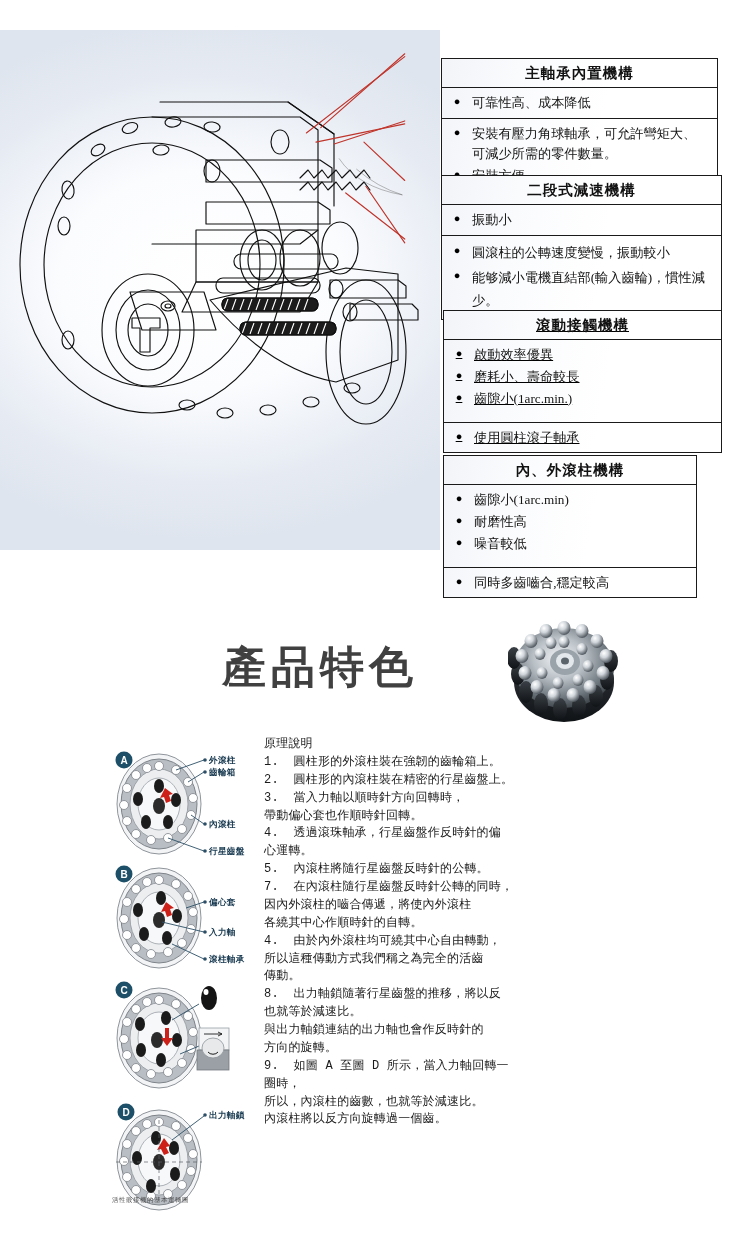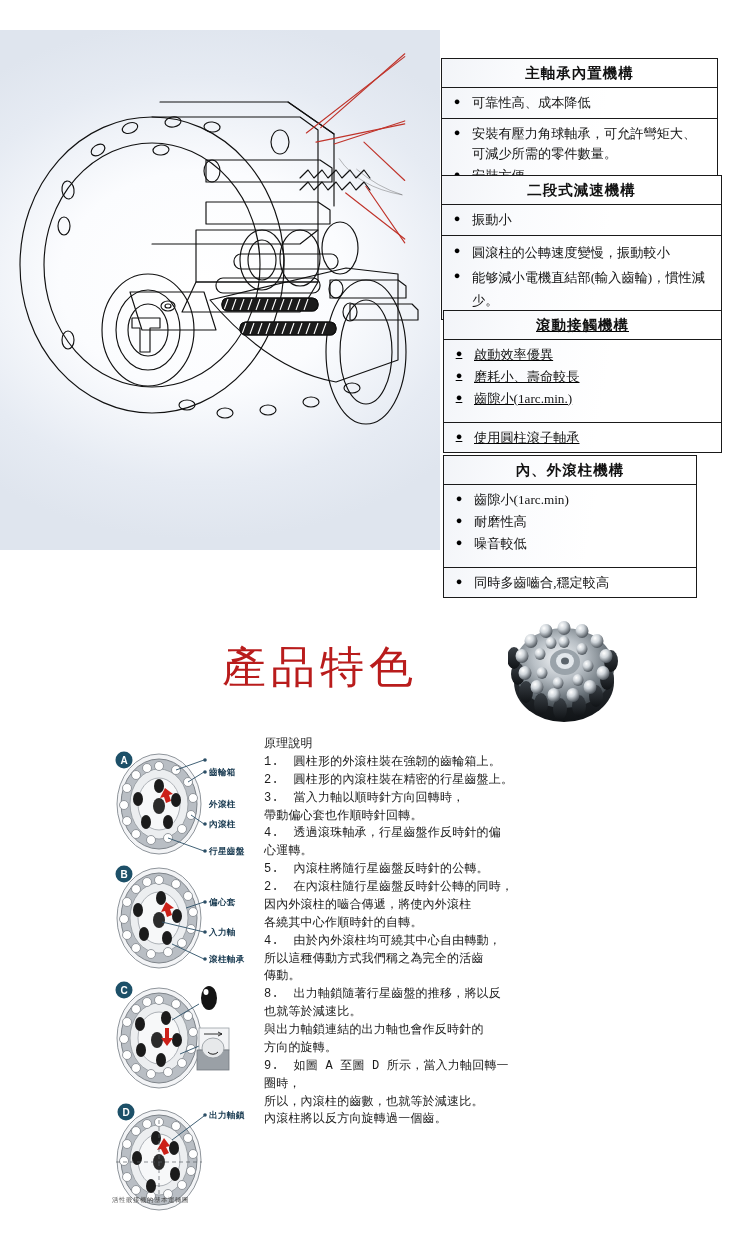--- a/index.html
+++ b/index.html
@@ -64,22 +64,22 @@
     font-size:11px;
     line-height:1.55;
     color:#000;
   }
   .ftext{flex:1 1 auto;padding-right:4px;}
 
   
   #product-title{
     position:absolute;left:222px;top:638px;
     font-size:44px;
-    color:#b91c1c;
-    font-weight:400;
+    color:#404040;
+    font-weight:700;
     letter-spacing:5px;
     font-family:"Liberation Serif","DejaVu Serif",serif;
     white-space:nowrap;
   }
 
   
   #product-photo{
     position:absolute;left:508px;top:616px;width:112px;height:112px;
   }
 
@@ -386,21 +386,21 @@
 
 <div id="principle">
   <span class="p-head">原理說明</span>
   <span class="p-line">1.  圓柱形的外滾柱裝在強韌的齒輪箱上。</span>
   <span class="p-line">2.  圓柱形的內滾柱裝在精密的行星齒盤上。</span>
   <span class="p-line">3.  當入力軸以順時針方向回轉時，</span>
   <span class="p-line">帶動偏心套也作順時針回轉。</span>
   <span class="p-line">4.  透過滾珠軸承，行星齒盤作反時針的偏</span>
   <span class="p-line">心運轉。</span>
   <span class="p-line">5.  內滾柱將隨行星齒盤反時針的公轉。</span>
-  <span class="p-line">2.  在內滾柱隨行星齒盤反時針公轉的同時，</span>
+  <span class="p-line">7.  在內滾柱隨行星齒盤反時針公轉的同時，</span>
   <span class="p-line">因內外滾柱的嚙合傳遞，將使內外滾柱</span>
   <span class="p-line">各繞其中心作順時針的自轉。</span>
   <span class="p-line">4.  由於內外滾柱均可繞其中心自由轉動，</span>
   <span class="p-line">所以這種傳動方式我們稱之為完全的活齒</span>
   <span class="p-line">傳動。</span>
   <span class="p-line">8.  出力軸鎖隨著行星齒盤的推移，將以反</span>
   <span class="p-line">也就等於減速比。</span>
   <span class="p-line">與出力軸鎖連結的出力軸也會作反時針的</span>
   <span class="p-line">方向的旋轉。</span>
   <span class="p-line">9.  如圖 A 至圖 D 所示，當入力軸回轉一</span>
@@ -456,21 +456,21 @@
       <path d="M87 67 L100 76"></path>
         <path d="M64 90 L100 103"></path>
     </g>
     <g fill="#2b4f66">
       <circle cx="101" cy="12" r="1.8"></circle>
         <circle cx="101" cy="24" r="1.8"></circle>
       <circle cx="101" cy="76" r="1.8"></circle>
         <circle cx="101" cy="103" r="1.8"></circle>
     </g>
   </svg>
-  <div class="lead-label" style="left:105px;top:7px;margin-top:44px;">外滾柱</div>
+  <div class="lead-label" style="left:105px;top:7px;">外滾柱</div>
   <div class="lead-label" style="left:105px;top:19px;">齒輪箱</div>
   <div class="lead-label" style="left:105px;top:71px;">內滾柱</div>
   <div class="lead-label" style="left:105px;top:98px;">行星齒盤</div>
 
   <svg class="panel-svg" style="top:112px;" width="175" height="112" viewBox="0 0 175 112" xmlns="http://www.w3.org/2000/svg">
     <g>
       <ellipse cx="55" cy="58" rx="42" ry="50" fill="#f3f4f6" stroke="#8f959b" stroke-width="1"></ellipse>
       <ellipse cx="55" cy="58" rx="38" ry="45" fill="#b9bec4" stroke="#7d8389" stroke-width="1"></ellipse>
       <ellipse cx="55" cy="58" rx="29" ry="35" fill="#eceef0" stroke="#8f959b" stroke-width="0.8"></ellipse>
       <ellipse cx="55" cy="58" rx="21" ry="26" fill="#f7f8f9" stroke="#9aa0a6" stroke-width="0.8"></ellipse>

